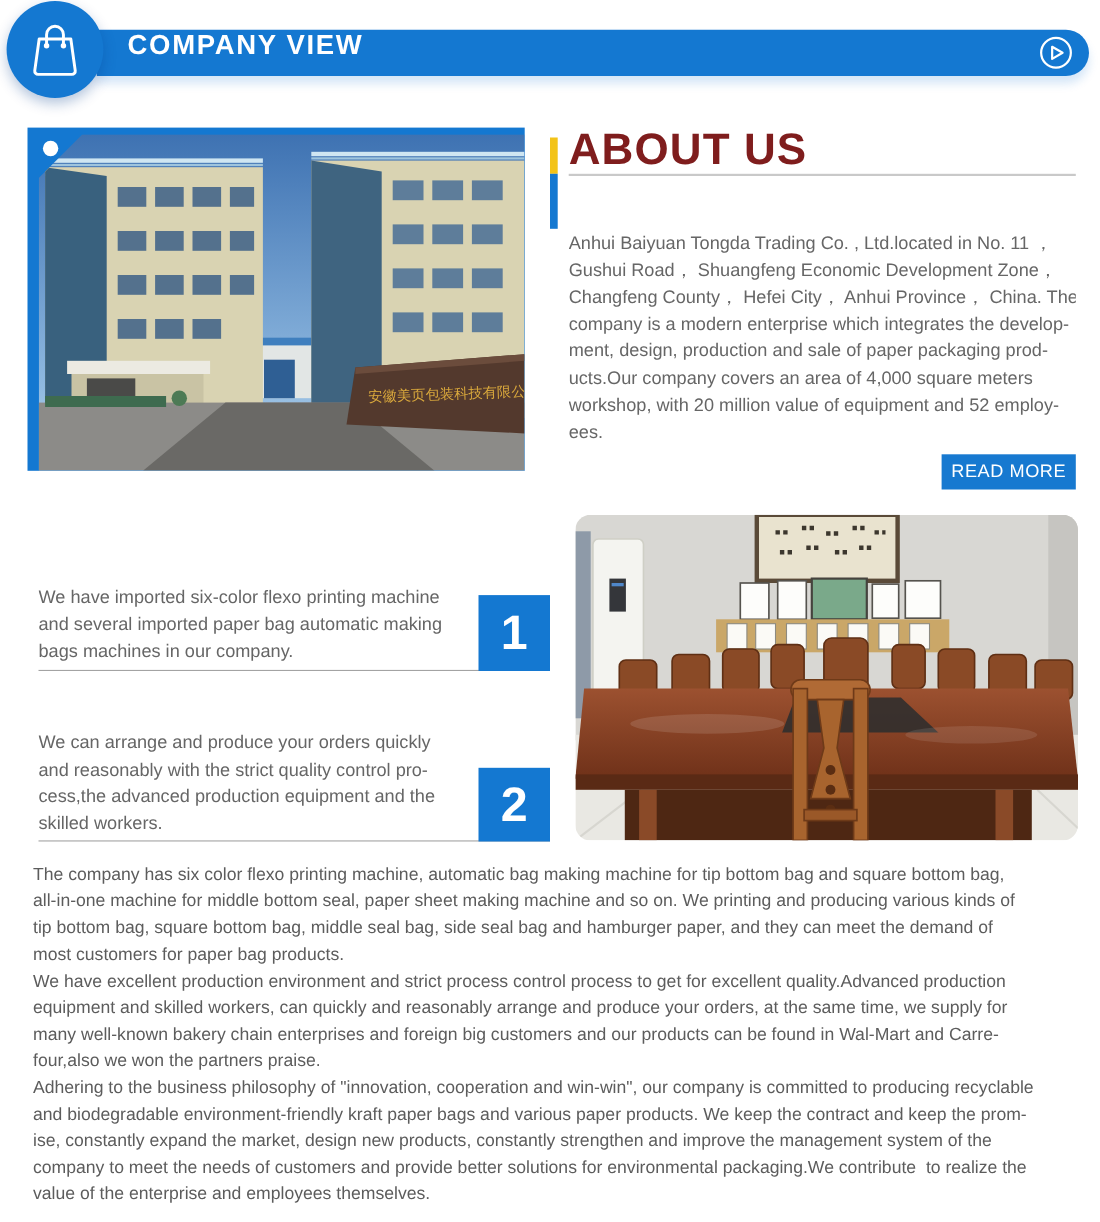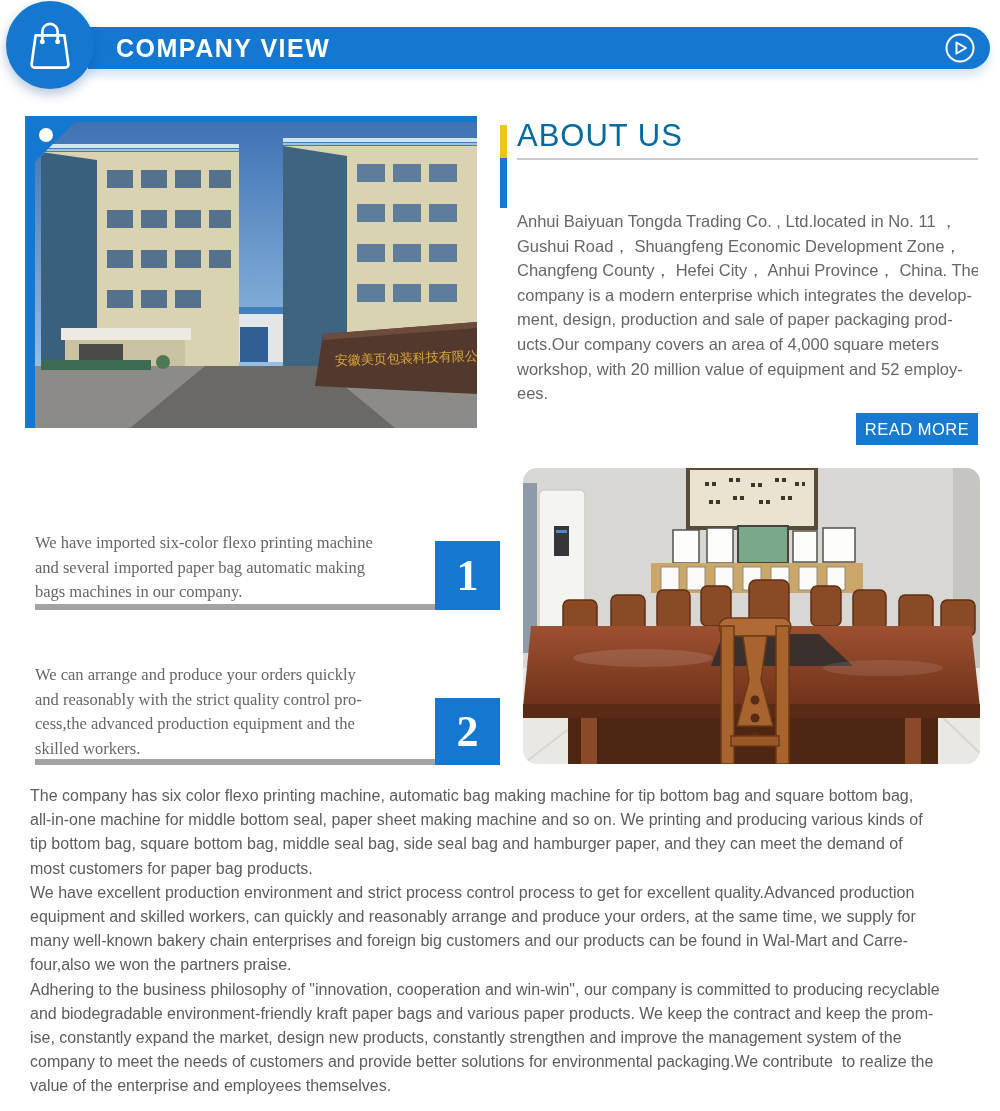--- a/index.html
+++ b/index.html
@@ -4,21 +4,21 @@
 <style>
   * { margin:0; padding:0; box-sizing:border-box; }
   html,body { background:#ffffff; }
   body { font-family:"Liberation Sans", sans-serif; }
   .page { position:relative; width:1000px; height:1111px; background:#ffffff; overflow:hidden; }
 
   
   .header-bar {
     position:absolute; left:88px; top:27px; width:902px; height:42px;
     background:#1478d1; border-radius:0 21px 21px 0;
-    display:flex; align-items:center;
+    display:flex; 
     box-shadow:0 7px 9px rgba(21,118,210,0.18);
   }
   .header-title {
     margin-left:28px; color:#ffffff; font-size:25px; font-weight:bold; letter-spacing:1.5px;
   }
   .header-circle {
     position:absolute; left:6px; top:1px; width:88px; height:88px; border-radius:50%;
     background:#1478d1; box-shadow:0 5px 12px rgba(0,60,140,0.30);
     display:flex; align-items:center; justify-content:center; z-index:2;
   }
@@ -30,33 +30,33 @@
     position:absolute; left:10px; top:6px; width:442px; height:306px; display:block;
     clip-path:polygon(40px 0, 100% 0, 100% 100%, 0 100%, 0 40px);
   }
   .corner-dot { position:absolute; left:14px; top:12px; width:14px; height:14px; border-radius:50%; background:#ffffff; z-index:3; }
 
   
   .about { position:absolute; left:500px; top:117px; width:478px; }
   .accent-yellow { position:absolute; left:0; top:8px; width:7px; height:33px; background:#f3c318; }
   .accent-blue   { position:absolute; left:0; top:41px; width:7px; height:50px; background:#1478d1; }
   .about-title-row { margin-left:17px; border-bottom:2px solid #c9c9c9; padding-bottom:3px; }
-  .about-title { font-size:31px; font-weight:400; color:#0369a1; letter-spacing:1px; line-height:38px; }
+  .about-title { font-size:40px; font-weight:700; color:#7f1d1d; letter-spacing:1px; line-height:38px; }
   .about-para {
     margin:49px 0 0 17px; width:461px; color:#666666; font-size:16.5px; line-height:24.6px;
     white-space:pre; overflow:hidden;
   }
   .read-more {
     position:absolute; right:0; top:296px; width:122px; height:32px; background:#1779d0;
     color:#ffffff; font-size:16.5px; letter-spacing:0.5px; border:none; cursor:pointer;
     display:flex; align-items:center; justify-content:center;
   }
 
   
-  .feature { position:absolute; left:35px; width:465px; border-bottom:6px solid #a3a3a3;font-family:Liberation Serif, serif; }
+  .feature { position:absolute; left:35px; width:465px; border-bottom:1px solid #a3a3a3; }
   .feature-1 { top:528px; height:82px; }
   .feature-2 { top:650px; height:115px; }
   .feature-text {
     padding-top:3px; width:400px; color:#666666; font-size:16.5px; line-height:24.5px;
     white-space:pre; overflow:hidden;
   }
   .feature-2 .feature-text { padding-top:13px; }
   .num-box {
     position:absolute; right:0; width:65px; background:#1478d1; color:#ffffff;
     display:flex; align-items:center; justify-content:center;

